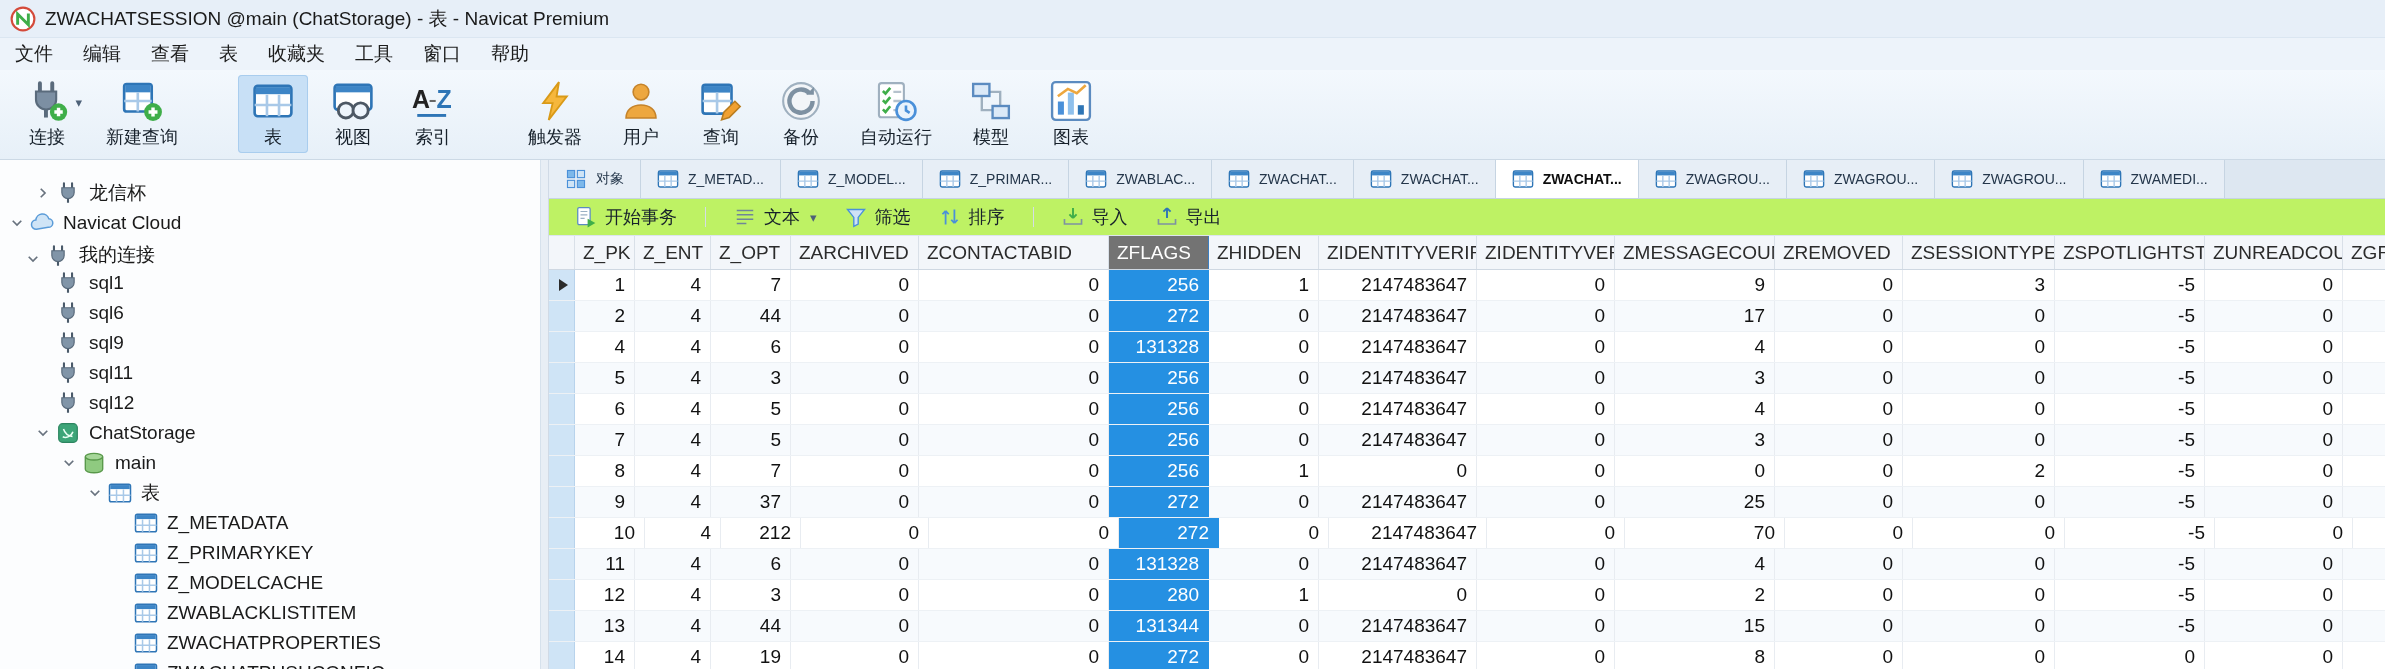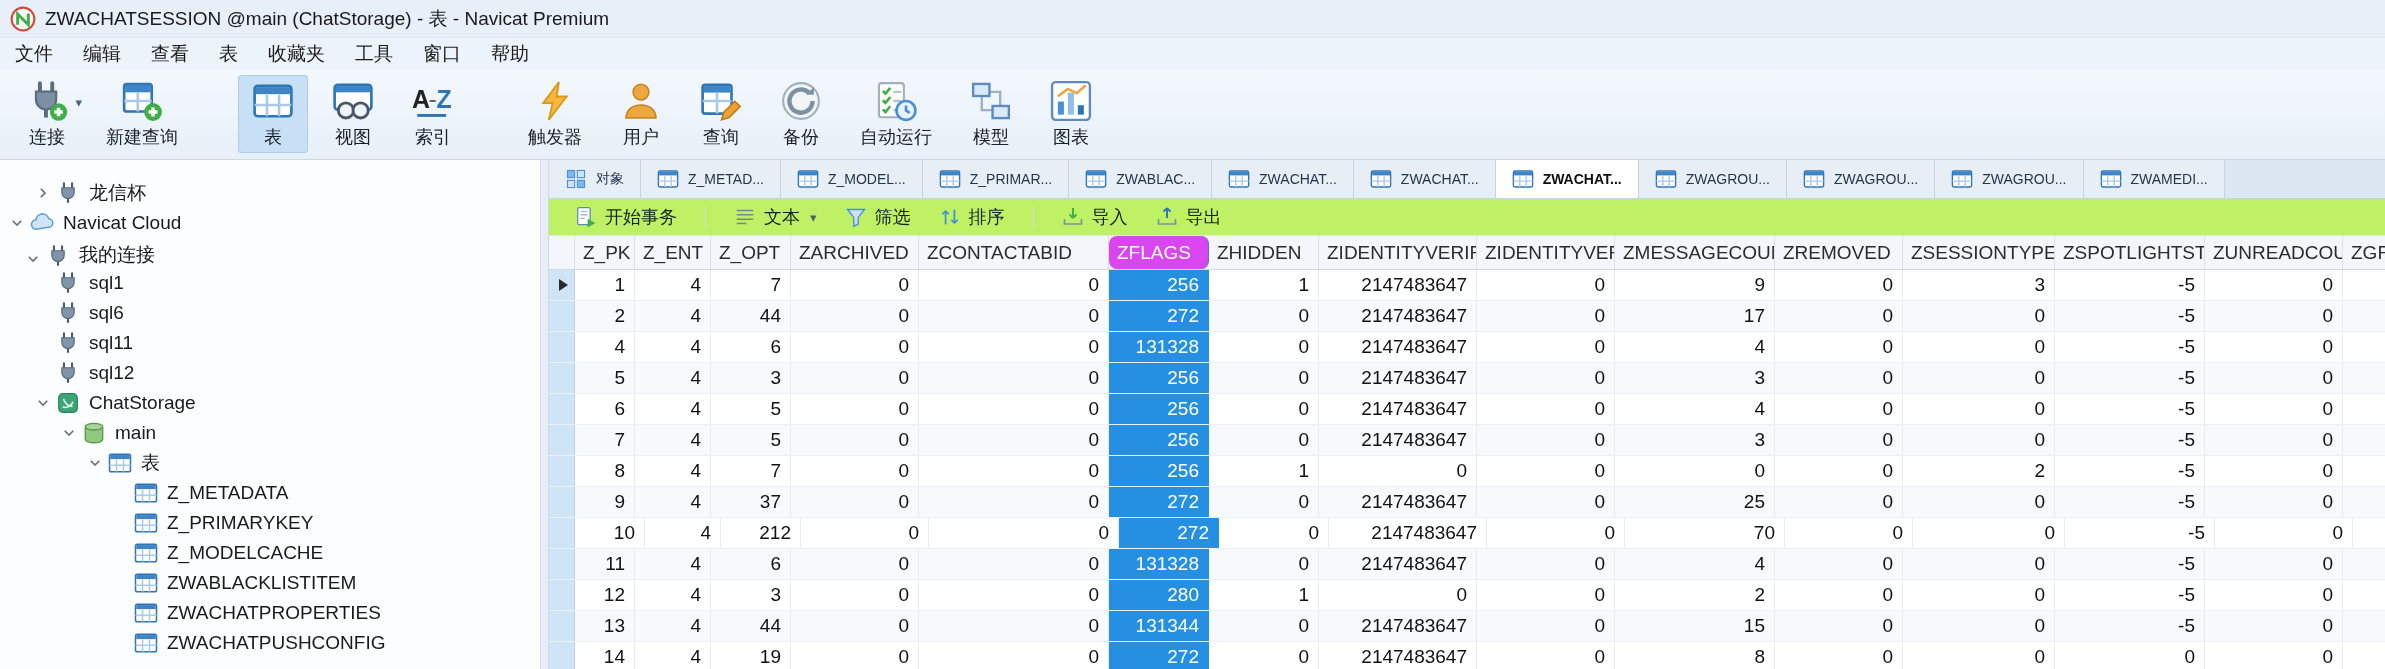--- a/index.html
+++ b/index.html
@@ -60,21 +60,21 @@
   .fb-caret{font-size:13px;color:#4d6178;margin-left:2px;}
   .fb-sep{width:1px;height:20px;background:#d5dde6;flex:none;}
 
   
   .grid{flex:1;min-height:0;background:#fff;overflow:hidden;}
   .grid-header{display:flex;height:33px;background:#f3f6fa;border-bottom:1px solid #cfd8e2;
                font-size:19px;color:#2b2b2b;width:max-content;}
   .gh-gutter{width:26px;flex:none;border-right:1px solid #d9e0e8;background:#f3f6fa;box-sizing:border-box;}
   .gh-cell{flex:none;box-sizing:border-box;display:flex;align-items:center;padding:0 8px;
            border-right:1px solid #d9e0e8;overflow:hidden;white-space:nowrap;}
-  .gh-cell.sel{background:#d946ef;color:#fff;border-right-color:#3d7fc1;border-radius:8px;}
+  .gh-cell.sel{background:#737373;color:#fff;border-right-color:#3d7fc1;}
   .grid-row{display:flex;height:30px;border-bottom:1px solid #edf1f5;width:max-content;background:#fff;}
   .grid-row.even{background:#f7fafd;}
   .g-gutter{width:26px;flex:none;box-sizing:border-box;background:#cfe4f6;border-right:1px solid #b8d3ec;
             display:flex;align-items:center;justify-content:center;}
   .row-arrow{width:0;height:0;border-left:9px solid #2b2b2b;border-top:6px solid transparent;
              border-bottom:6px solid transparent;margin-left:3px;}
   .g-cell{flex:none;box-sizing:border-box;display:flex;align-items:center;justify-content:flex-end;
           padding:0 9px;font-size:19px;color:#111;border-right:1px solid #e8ecf1;overflow:hidden;white-space:nowrap;}
   .g-cell.sel{background:#2590e2;color:#fff;border-right-color:#2590e2;}
 </style>
@@ -266,20 +266,29 @@
             </svg></span>
           <span class="tree-label">sql6</span>
         </div>
         <div class="tree-item" style="padding-left: 34px;">
           <span class="chevron"></span>
           <span class="tree-icon"><svg viewBox="0 0 16 16">
               <path d="M5.3 1.5v3M10.7 1.5v3" stroke="#4a5a6a" stroke-width="1.4" stroke-linecap="round"></path>
               <path d="M3.9 4.5h8.2v3.1a4.1 4.1 0 01-8.2 0z" fill="#8195a8" stroke="#5a6b7c" stroke-width="0.8"></path>
               <path d="M8 11.8v2.7" stroke="#4a5a6a" stroke-width="1.4"></path>
             </svg></span>
+          <span class="tree-label">sql9</span>
+        </div>
+        <div class="tree-item" style="padding-left: 34px;">
+          <span class="chevron"></span>
+          <span class="tree-icon"><svg viewBox="0 0 16 16">
+              <path d="M5.3 1.5v3M10.7 1.5v3" stroke="#4a5a6a" stroke-width="1.4" stroke-linecap="round"></path>
+              <path d="M3.9 4.5h8.2v3.1a4.1 4.1 0 01-8.2 0z" fill="#8195a8" stroke="#5a6b7c" stroke-width="0.8"></path>
+              <path d="M8 11.8v2.7" stroke="#4a5a6a" stroke-width="1.4"></path>
+            </svg></span>
           <span class="tree-label">sql11</span>
         </div>
         <div class="tree-item" style="padding-left: 34px;">
           <span class="chevron"></span>
           <span class="tree-icon"><svg viewBox="0 0 16 16">
               <path d="M5.3 1.5v3M10.7 1.5v3" stroke="#4a5a6a" stroke-width="1.4" stroke-linecap="round"></path>
               <path d="M3.9 4.5h8.2v3.1a4.1 4.1 0 01-8.2 0z" fill="#8195a8" stroke="#5a6b7c" stroke-width="0.8"></path>
               <path d="M8 11.8v2.7" stroke="#4a5a6a" stroke-width="1.4"></path>
             </svg></span>
           <span class="tree-label">sql12</span>

